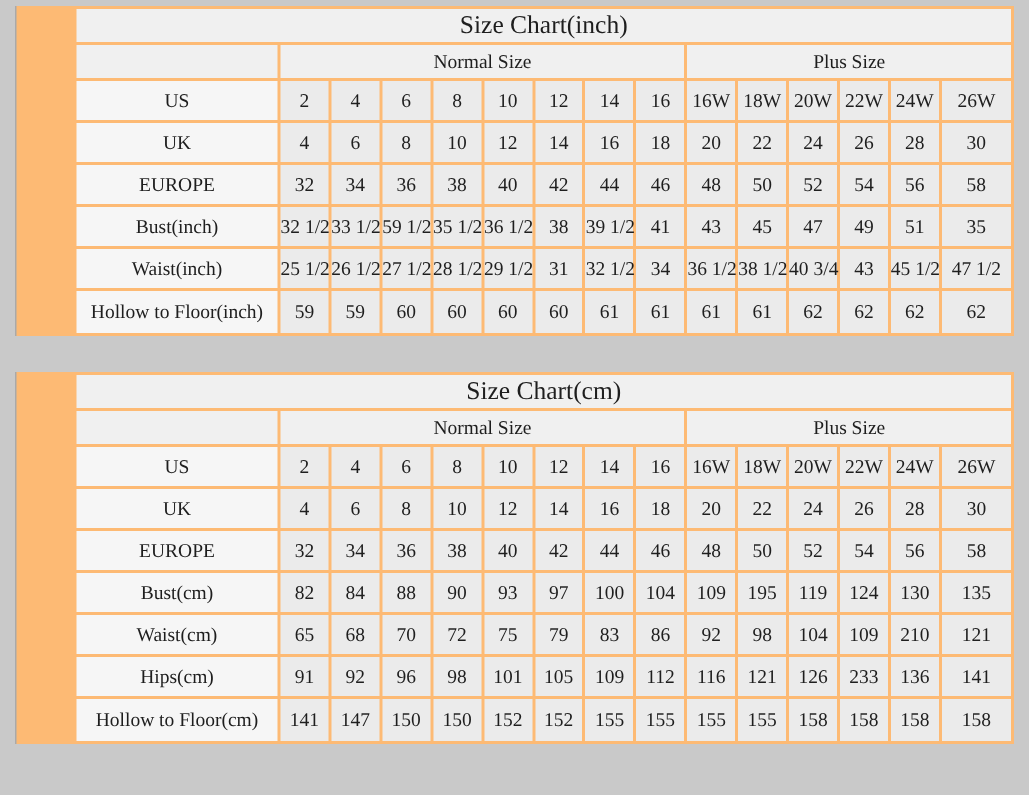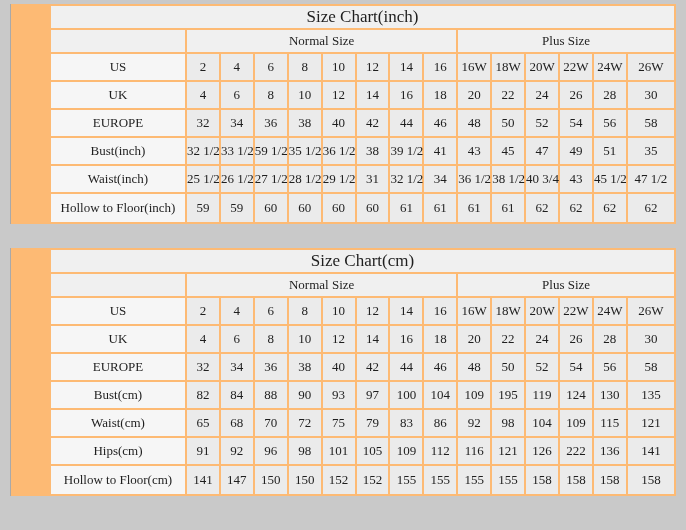--- a/index.html
+++ b/index.html
@@ -280,37 +280,37 @@
         <td class="cell">70</td>
         <td class="cell">72</td>
         <td class="cell">75</td>
         <td class="cell">79</td>
         <td class="cell">83</td>
         <td class="cell">86</td>
         <td class="cell">92</td>
         <td class="cell">98</td>
         <td class="cell">104</td>
         <td class="cell">109</td>
-        <td class="cell">115</td>
+        <td class="cell">210</td>
         <td class="cell">121</td>
       </tr>
       <tr>
         <td class="label">Hips(cm)</td>
         <td class="cell">91</td>
         <td class="cell">92</td>
         <td class="cell">96</td>
         <td class="cell">98</td>
         <td class="cell">101</td>
         <td class="cell">105</td>
         <td class="cell">109</td>
         <td class="cell">112</td>
         <td class="cell">116</td>
         <td class="cell">121</td>
         <td class="cell">126</td>
-        <td class="cell">222</td>
+        <td class="cell">233</td>
         <td class="cell">136</td>
         <td class="cell">141</td>
       </tr>
       <tr>
         <td class="label">Hollow to Floor(cm)</td>
         <td class="cell">141</td>
         <td class="cell">147</td>
         <td class="cell">150</td>
         <td class="cell">150</td>
         <td class="cell">152</td>

